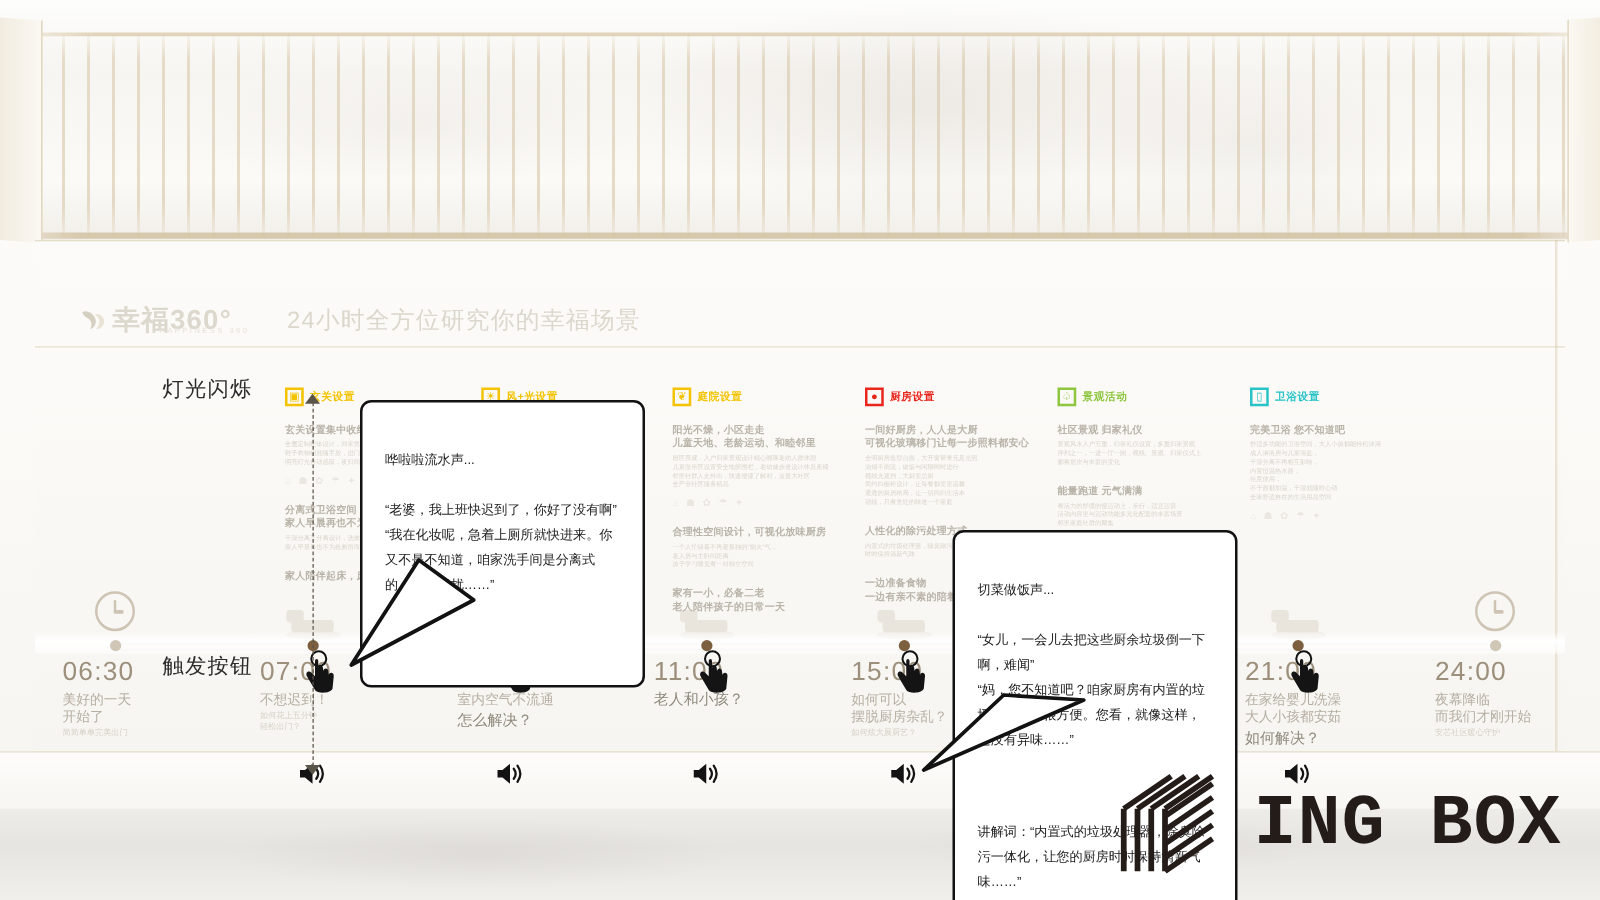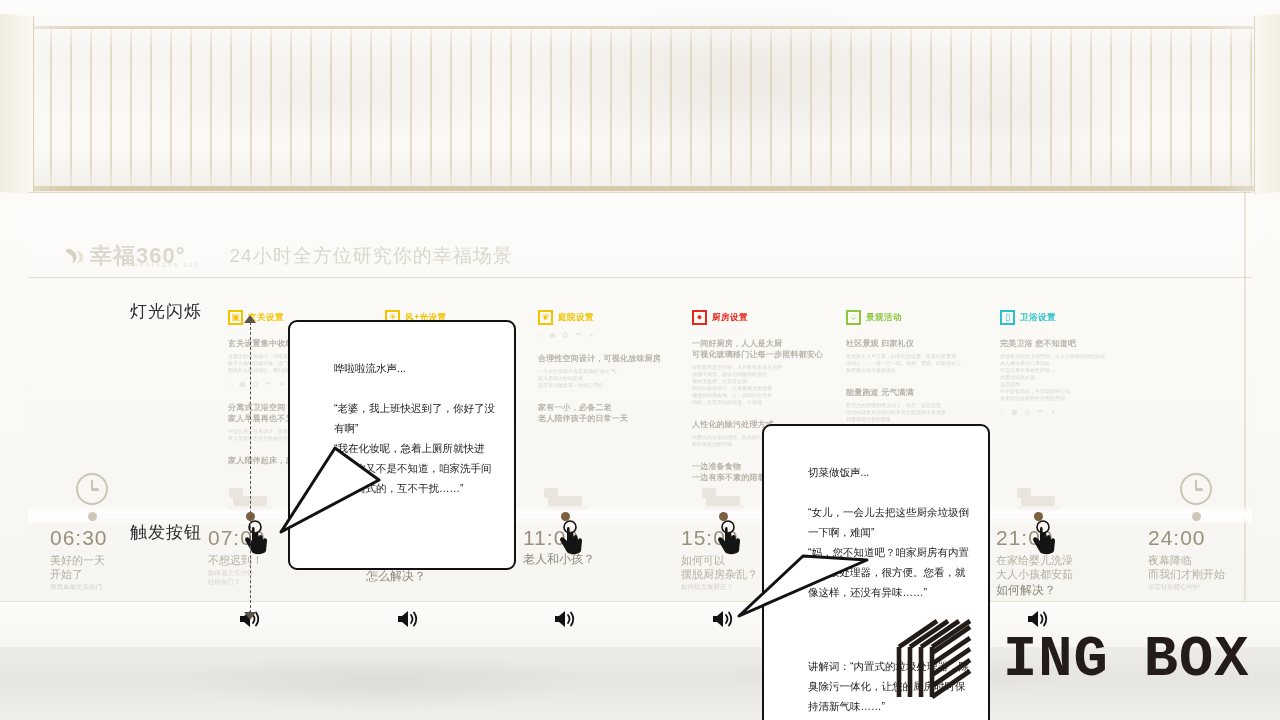--- a/index.html
+++ b/index.html
@@ -197,21 +197,21 @@
   .guide-ar.up   { top: 315px; border-bottom: 8px solid #5a5348; }
   .guide-ar.down { top: 612px; border-top: 8px solid #5a5348; }
 
   
   .bubble {
     position: absolute; background: #fff; border: 2.5px solid #121212;
     border-radius: 9px; padding: 16px 18px;
     font-size: 10.5px; line-height: 20px; color: #1b1b1b;
     white-space: pre-line; z-index: 30;
   }
-  .bubble .sec { display: block; margin-left: 26px; }
+  .bubble .sec { display: block; }
   .bubble .gap { display: block; height: 14px; }
   #bubble-1 { left: 288px; top: 320px; width: 228px; }
   #bubble-2 { left: 762px; top: 424px; width: 228px; }
   .tail { position: absolute; z-index: 31; overflow: visible; }
 
   
   .logo { position: absolute; left: 893px; top: 617px; display: flex; align-items: center; gap: 14px; z-index: 40;}
   .logo-text { font-size: 57px; font-weight: 800; letter-spacing: 1px; color: #241c19;
     font-family: Liberation Mono, monospace; margin-left: 12px; }
 </style>
@@ -291,20 +291,28 @@
           <div class="blk-h"></div>
           <div class="blk-p"></div>
         </div>
       </div>
       <div class="col" style="left: 538px;">
         <div class="col-head" style="color: rgb(243, 195, 0);">
           <span class="chip">
             <i>❦</i>
           </span>
           <span class="col-title">庭院设置</span>
+        </div>
+        <div class="blk">
+          <div class="blk-h">阳光不燥，小区走走
+儿童天地、老龄运动、和睦邻里</div>
+          <div class="blk-p">园区景观，入户归家景观设计精心雕琢老幼人群休憩
+儿童游乐区设置安全地胶围栏，老幼健步道设计休息座椅
+邻里社群人走外出，快速便捷了解村，这是大社区
+全产业社区服务精品</div>
         </div>
         <div class="mini-icons">
           <span>⌂</span>
           <span>☗</span>
           <span>✿</span>
           <span>☂</span>
           <span>✦</span>
         </div>
         <div class="blk">
           <div class="blk-h">合理性空间设计，可视化放味厨房</div>

